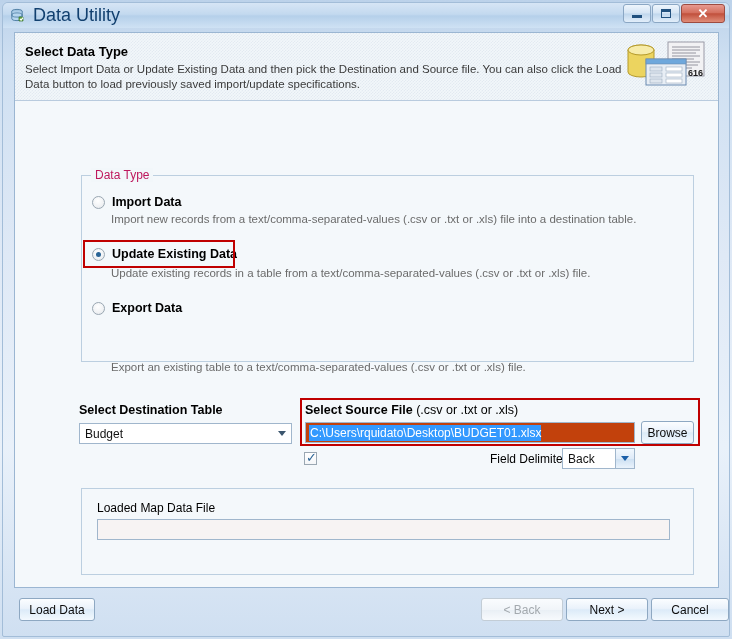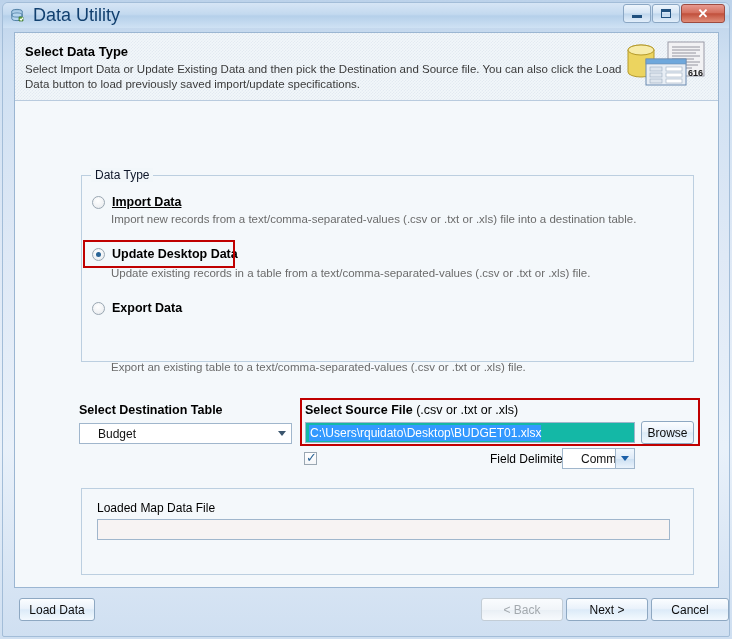--- a/index.html
+++ b/index.html
@@ -158,21 +158,21 @@
     border: 1px solid #bccfe0;
     background: transparent;
   }
   .groupbox > .gb-title {
     position: absolute;
     top: -8px;
     left: 9px;
     background: #f2f7fa;
     padding: 0 4px;
     font-size: 12px;
-    color: #0f172a;
+    color: #be185d;
   }
 
   #gb-datatype {
     left: 66px; top: 142px;
     width: 613px; height: 187px;
   }
 
   
   .radio-row {
     position: absolute;
@@ -233,21 +233,21 @@
   .combo {
     position: absolute;
     box-sizing: border-box;
     height: 21px;
     border: 1px solid #a0b6cc;
     background: #fff;
     display: flex;
     align-items: center;
     font-size: 12px;
     color: #111;
-    padding-left: 18px;
+    padding-left: 5px;
   }
   .combo .arrow {
     position: absolute;
     right: 0; top: 0;
     width: 18px; height: 19px;
     display: flex;
     align-items: center;
     justify-content: center;
   }
   .combo.flat .arrow {
@@ -263,21 +263,21 @@
     border-right: 4px solid transparent;
     border-top: 5px solid #3c566e;
   }
   .chev.blue { border-top-color: #1a5fa8; }
 
   .textbox {
     position: absolute;
     box-sizing: border-box;
     height: 21px;
     border: 1px solid #a0b6cc;
-    background: #14b8a6;
+    background: #c2410c;
     font-size: 12px;
     color: #111;
     display: flex;
     align-items: center;
     padding-left: 3px;
     overflow: hidden;
     white-space: nowrap;
   }
   .sel-text {
     background: #3399ff;
@@ -398,29 +398,29 @@
           </g>
           <text x="64" y="36" font-family="Liberation Sans, sans-serif" font-size="9" font-weight="bold" fill="#1a1a1a">616</text>
         </svg>
       </div>
     </div>
 
     <div class="groupbox" id="gb-datatype">
       <span class="gb-title">Data Type</span>
     </div>
 
-    <div class="radio-row" style="left:77px; top:162px;text-decoration:underline;">
+    <div class="radio-row" style="left:77px; top:162px;">
       <span class="radio"></span>
       <span class="radio-label">Import Data</span>
     </div>
     <div class="radio-desc" style="left:96px; top:180px; width:580px;">Import new records from a text/comma-separated-values (.csv or .txt or .xls) file into a destination table.</div>
 
     <div class="radio-row" style="left:77px; top:214px;">
       <span class="radio checked"></span>
-      <span class="radio-label">Update Desktop Data</span>
+      <span class="radio-label">Update Existing Data</span>
     </div>
     <div class="redbox" style="left:68px; top:207px; width:152px; height:28px;"></div>
     <div class="radio-desc" style="left:96px; top:234px; width:580px;">Update existing records in a table from a text/comma-separated-values (.csv or .txt or .xls) file.</div>
 
     <div class="radio-row" style="left:77px; top:268px;">
       <span class="radio"></span>
       <span class="radio-label">Export Data</span>
     </div>
     <div class="radio-desc" style="left:96px; top:288px; width:580px;margin-top:40px;">Export an existing table to a text/comma-separated-values (.csv or .txt or .xls) file.</div>
 
@@ -440,21 +440,21 @@
     </div>
     <div class="btn" style="left:626px; top:388px; width:53px;">Browse</div>
     <div class="redbox" style="left:285px; top:365px; width:400px; height:48px;"></div>
 
     <div class="checkbox" style="left:289px; top:419px;">
       <span class="tick">✓</span>
     </div>
 
     <div class="norm-label" style="left:475px; top:419px;">Field Delimiter</div>
     <div class="combo boxed" style="left:547px; top:415px; width:73px;">
-      <span>Comma</span>
+      <span>Back</span>
       <span class="arrow">
           <span class="chev blue"></span>
         </span>
     </div>
 
     <div class="groupbox" id="gb-mapfile"></div>
     <div class="norm-label" style="left:82px; top:468px;">Loaded Map Data File</div>
     <div class="textbox dotted" style="left:82px; top:486px; width:573px; background:#f7f3f3;">
       <span></span>
     </div>

